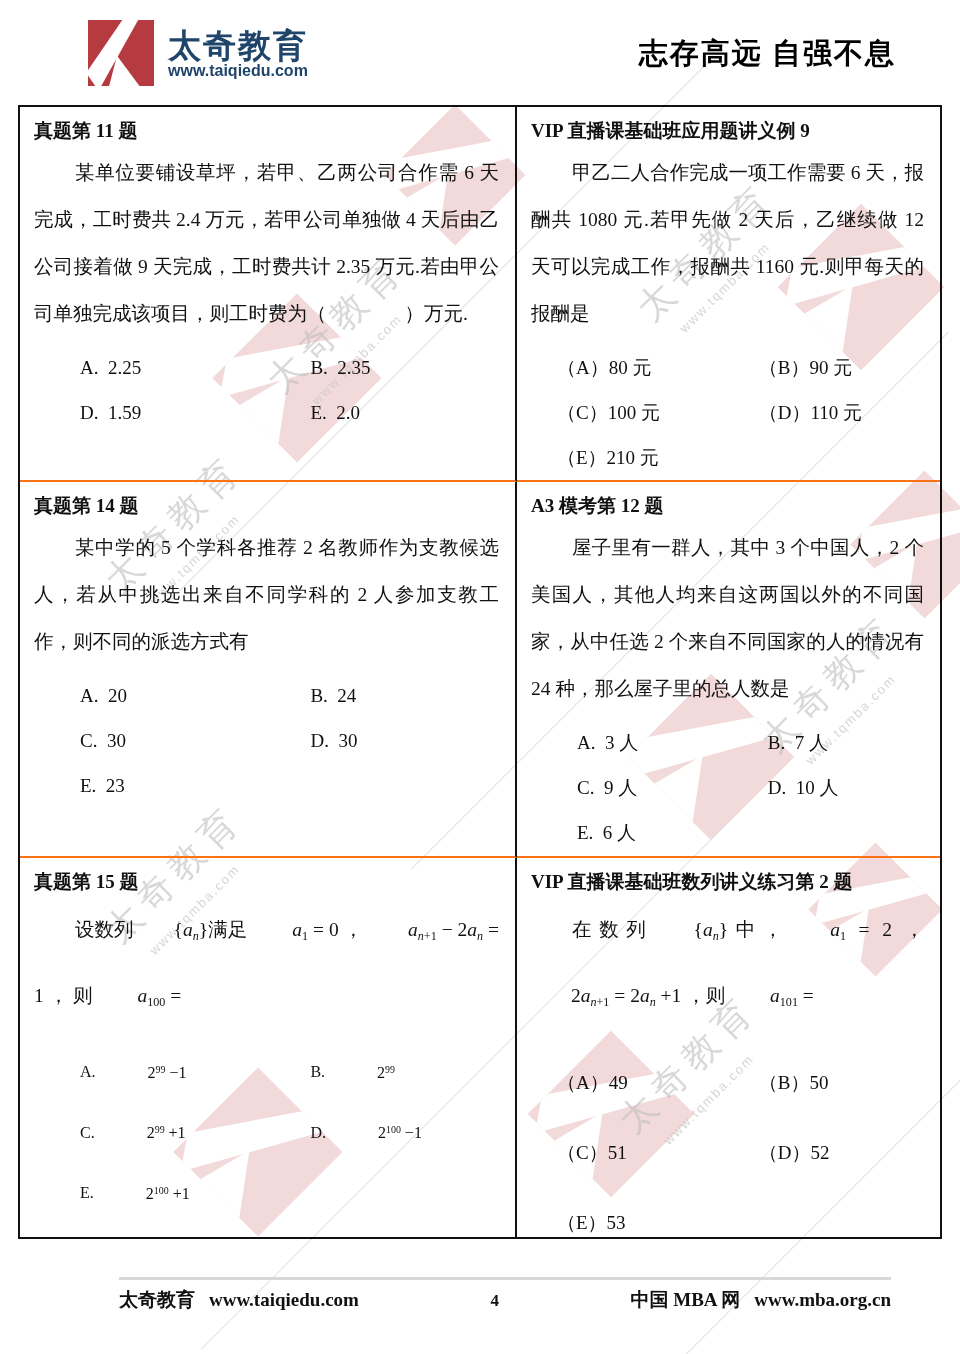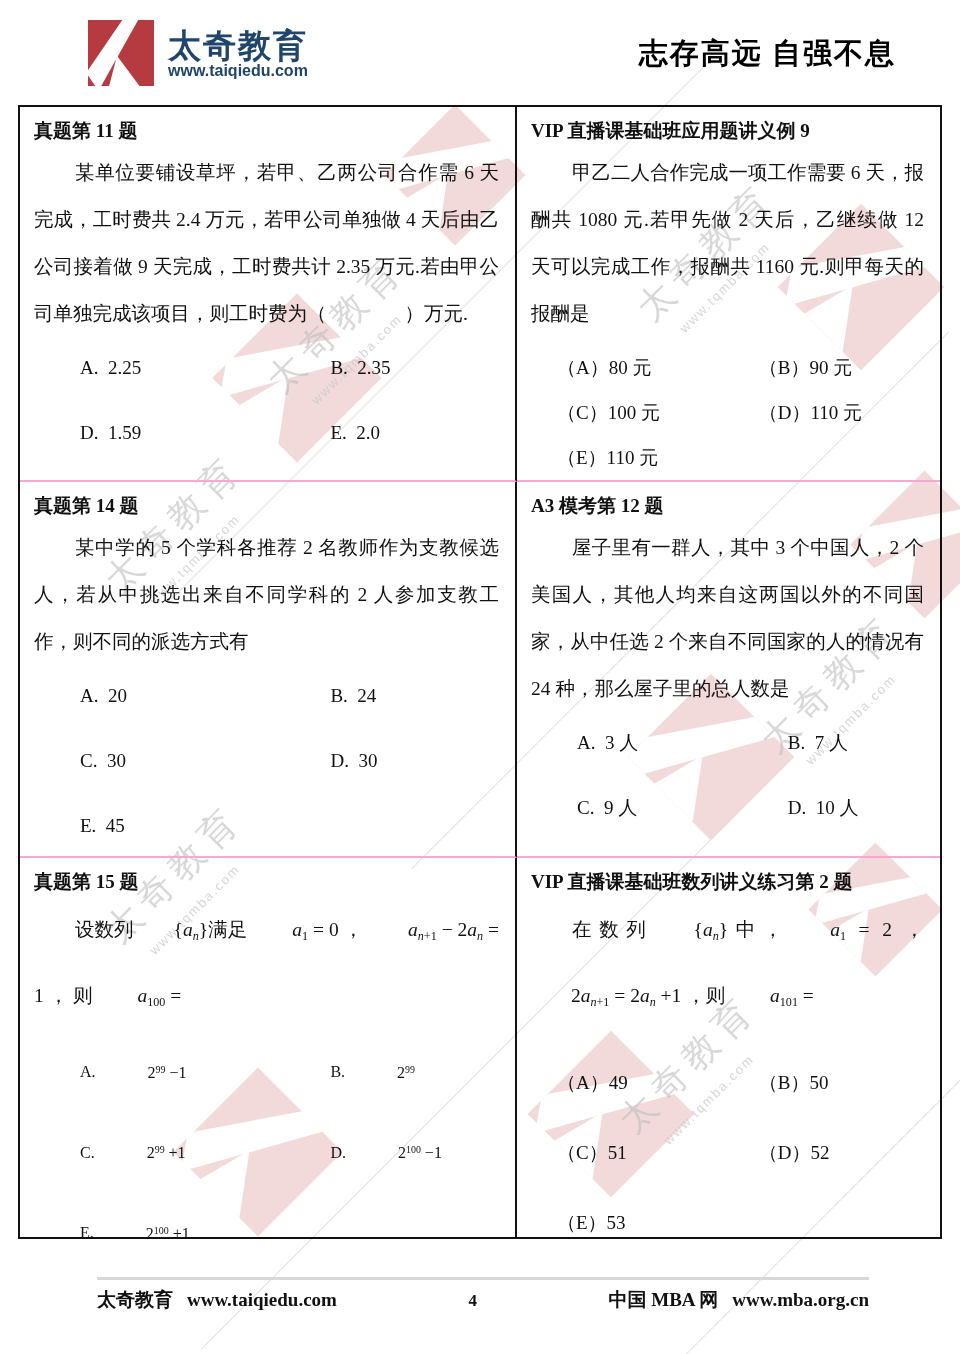--- a/index.html
+++ b/index.html
@@ -21,37 +21,37 @@
   .wm-url{position:absolute;transform:rotate(-45deg);color:#c9c9c9;opacity:.75;font-size:13px;letter-spacing:2px;white-space:nowrap;font-family:"Liberation Sans",sans-serif;}
   .wm-line{position:absolute;width:760px;height:0;border-top:1px solid #e2e2e2;transform:rotate(-45deg);}
   
   .qtable{
     position:absolute;left:18px;top:105px;width:924px;height:1134px;z-index:1;
     display:grid;grid-template-columns:497px 1fr;grid-template-rows:375px 376px 1fr;
     border:2px solid #111;box-sizing:border-box;background:transparent;
   }
   .cell{box-sizing:border-box;padding:8px 16px 0 14px;overflow:hidden;}
   .cell.bR{border-right:2px solid #111;}
-  .cell.bB{border-bottom:2px solid #f9a8d4;}
+  .cell.bB{border-bottom:2px solid #f97316;}
   .q-title{font-size:19px;font-weight:bold;line-height:32px;}
   .q-body{font-size:19.5px;line-height:47px;text-indent:2.1em;text-align:justify;margin-top:2px;}
   .q-body.math{line-height:60px;}
   .q-options{display:grid;grid-template-columns:55% 45%;margin-top:8px;}
   .q-opt{font-size:19px;line-height:45px;white-space:pre-wrap;}
-  .ind-dot{padding-left:46px;gap:20px;}
+  .ind-dot{padding-left:46px;}
   .ind-paren{padding-left:26px;}
   .opts-c5 .q-opt{line-height:57px;font-size:16px;}
   .opts-c6 .q-opt{line-height:70px;}
   .m{font-family:"Liberation Serif",serif;padding-left:40px;}
   .m i{font-style:italic;}
   sub,sup{font-size:.62em;}
   sub{vertical-align:-0.35em;}
   sup{vertical-align:0.55em;}
   
-  .footer{position:absolute;left:97px;top:1277px;width:772px;z-index:1;border-top:3px solid #d8d8d8;padding-top:7px;}
+  .footer{position:absolute;left:119px;top:1277px;width:772px;z-index:1;border-top:3px solid #d8d8d8;padding-top:7px;}
   .footer-row{display:flex;align-items:baseline;font-size:19px;font-weight:bold;}
   .f-left{flex:0 0 auto;}
   .f-center{flex:1 1 auto;text-align:center;font-size:17px;}
   .f-right{flex:0 0 auto;}
   .f-gap{display:inline-block;width:14px;}
 </style>
 </head>
 <body>
 
 <div class="wm-layer">
@@ -149,33 +149,33 @@
   </div>
 
   <div class="cell bB">
     <div class="q-title">VIP 直播课基础班应用题讲义例 9</div>
     <div class="q-body">甲乙二人合作完成一项工作需要 6 天，报酬共 1080 元.若甲先做 2 天后，乙继续做 12 天可以完成工作，报酬共 1160 元.则甲每天的报酬是</div>
     <div class="q-options ind-paren">
       <span class="q-opt">（A）80 元</span>
       <span class="q-opt">（B）90 元</span>
       <span class="q-opt">（C）100 元</span>
       <span class="q-opt">（D）110 元</span>
-      <span class="q-opt">（E）110 元</span>
+      <span class="q-opt">（E）210 元</span>
     </div>
   </div>
 
   <div class="cell bR bB">
     <div class="q-title">真题第 14 题</div>
     <div class="q-body">某中学的 5 个学科各推荐 2 名教师作为支教候选人，若从中挑选出来自不同学科的 2 人参加支教工作，则不同的派选方式有</div>
     <div class="q-options ind-dot">
       <span class="q-opt">A.  20</span>
       <span class="q-opt">B.  24</span>
       <span class="q-opt">C.  30</span>
       <span class="q-opt">D.  30</span>
-      <span class="q-opt">E.  45</span>
+      <span class="q-opt">E.  23</span>
     </div>
   </div>
 
   <div class="cell bB">
     <div class="q-title">A3 模考第 12 题</div>
     <div class="q-body">屋子里有一群人，其中 3 个中国人，2 个美国人，其他人均来自这两国以外的不同国家，从中任选 2 个来自不同国家的人的情况有 24 种，那么屋子里的总人数是</div>
     <div class="q-options ind-dot">
       <span class="q-opt">A.  3 人</span>
       <span class="q-opt">B.  7 人</span>
       <span class="q-opt">C.  9 人</span>

